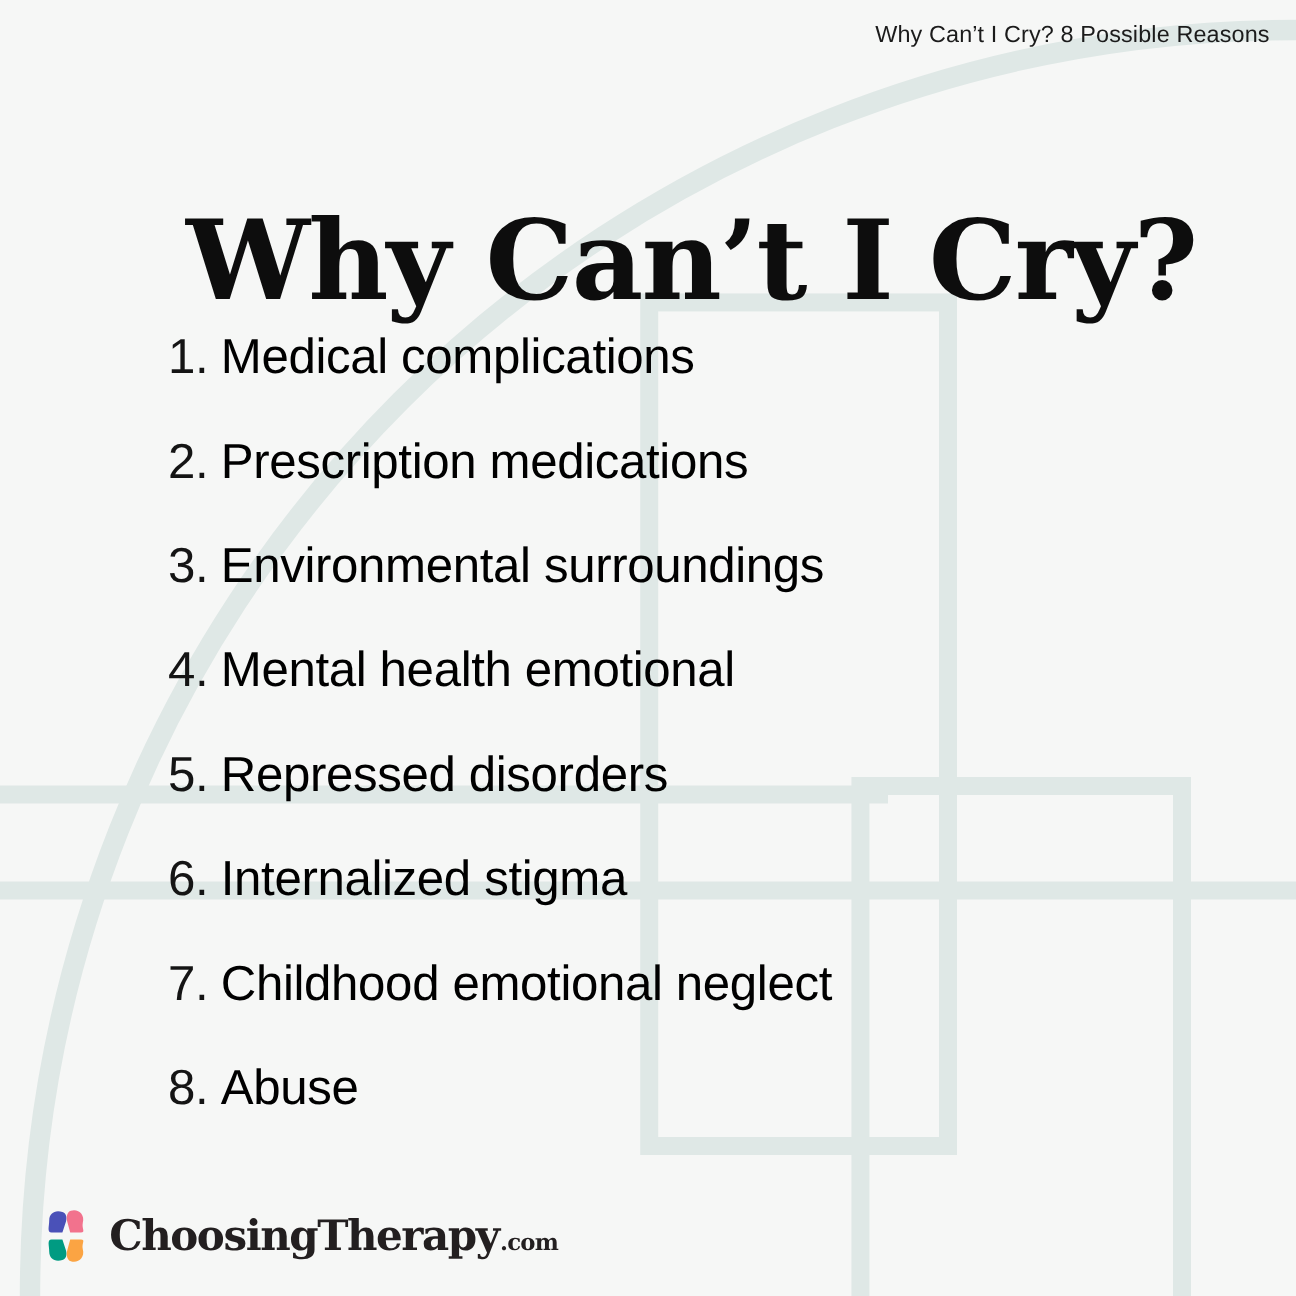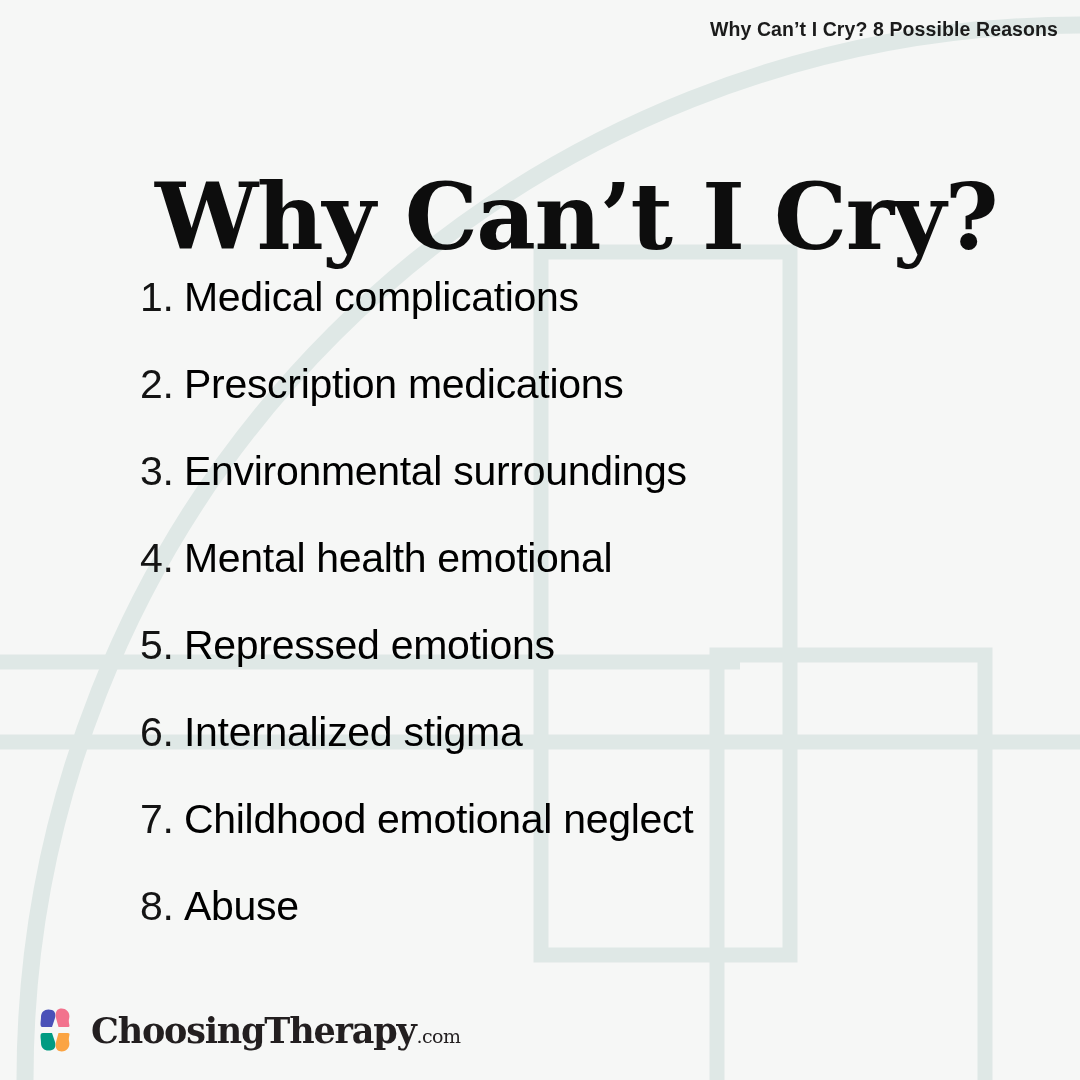--- a/index.html
+++ b/index.html
@@ -35,21 +35,20 @@
   #eyebrow {
     position: absolute;
     top: 18px;
     right: 22px;
     font-size: 19.5px;
     line-height: 1.2;
     color: #1b1b1b;
     letter-spacing: 0.1px;
     white-space: nowrap;
     font-family: "Liberation Sans", sans-serif;
-    font-weight: bold;
   }
 
   
   #title {
     position: absolute;
     top: 107px;
     left: 0;
     width: 1080px;
     text-align: center;
     font-family: "DejaVu Serif", serif;
@@ -114,21 +113,21 @@
     font-size: 35px;
     line-height: 1;
     color: #231f20;
     letter-spacing: -1.2px;
     white-space: nowrap;
     display: flex;
     align-items: baseline;
   }
   #logo-dotcom {
     font-family: "DejaVu Serif", serif;
-    font-weight: 400;
+    font-weight: 700;
     font-size: 19px;
     letter-spacing: -0.6px;
     color: #231f20;
     margin-left: 1px;
   }
 </style>
 </head>
 <body>
 
 <div id="canvas">
@@ -161,21 +160,21 @@
     <li class="reason-item">
       <span class="reason-num">3.</span>
       <span class="reason-text">Environmental surroundings</span>
     </li>
     <li class="reason-item">
       <span class="reason-num">4.</span>
       <span class="reason-text">Mental health emotional</span>
     </li>
     <li class="reason-item">
       <span class="reason-num">5.</span>
-      <span class="reason-text">Repressed emotions</span>
+      <span class="reason-text">Repressed disorders</span>
     </li>
     <li class="reason-item">
       <span class="reason-num">6.</span>
       <span class="reason-text">Internalized stigma</span>
     </li>
     <li class="reason-item">
       <span class="reason-num">7.</span>
       <span class="reason-text">Childhood emotional neglect</span>
     </li>
     <li class="reason-item">

